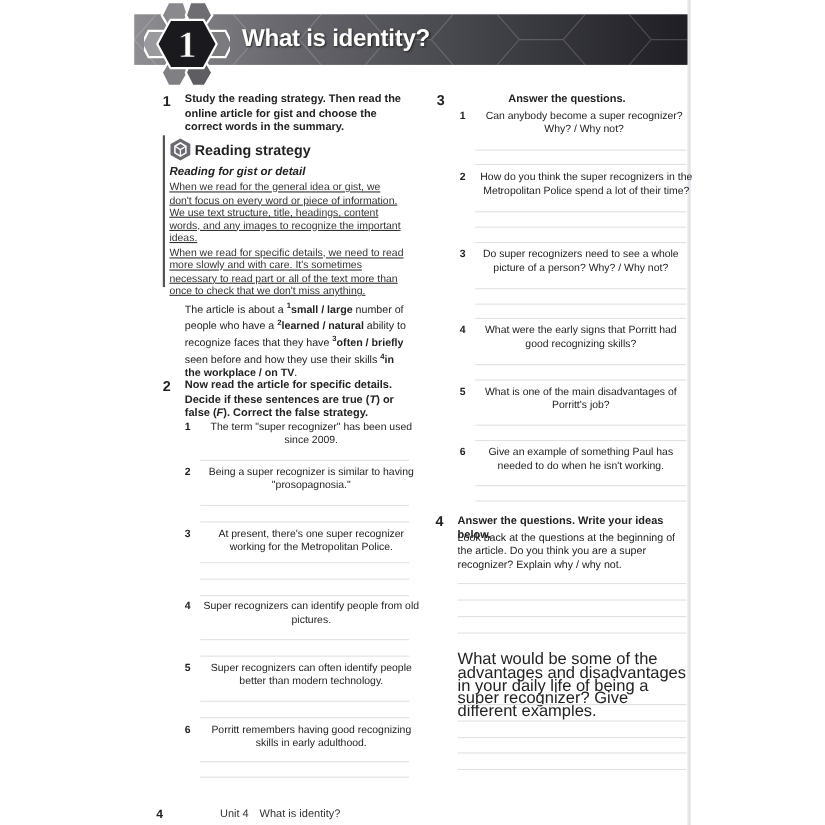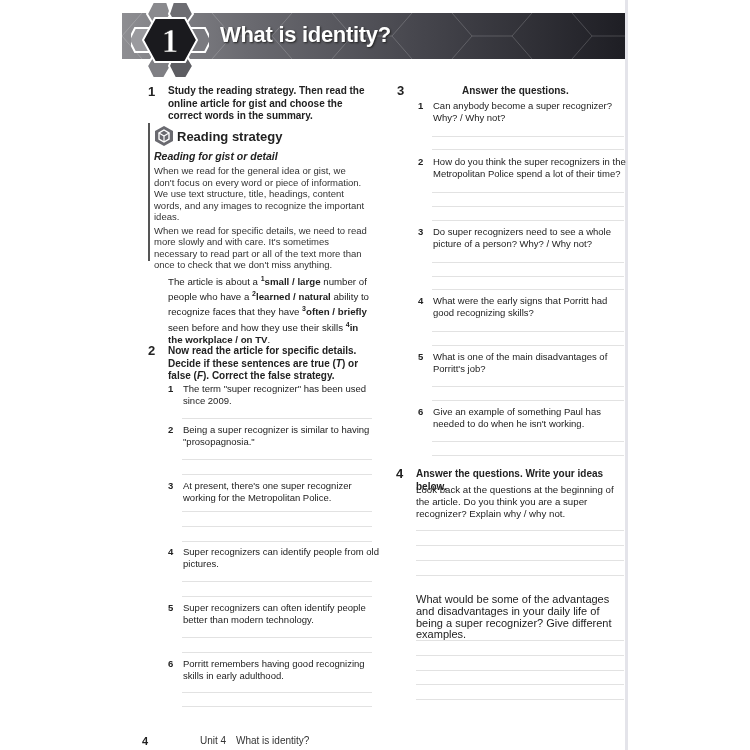--- a/index.html
+++ b/index.html
@@ -21,25 +21,25 @@
   .ex-num { position:absolute; font-weight:bold; font-size:13px; color:#222; }
   .ex-text { position:absolute; font-size:10px; line-height:12.5px; color:#222; }
   .bold { font-weight:bold; }
   .strategy {
     position:absolute; left:148px; top:123px; width:218px; height:138px; border-left:2px solid #555;
     padding-left:20px;
   }
   .strategy-title { position:absolute; left:27px; top:6px; font-size:13px; font-weight:bold; color:#222; }
   .strategy-sub { position:absolute; left:4px; top:27px; font-size:10.5px; font-weight:bold;font-style:italic; }
   .strategy-body { position:absolute; left:4px; top:42px; width:214px; font-size:9.5px; line-height:11.5px; color:#333; }
-  .strategy-body p { margin:0 0 2px 0; }
+  .strategy-body p { margin:0 0 2px 0;text-decoration:underline; }
   .cube { position:absolute; left:3px; top:2px; width:22px; height:22px; }
   .item { position:absolute; font-size:9.5px; line-height:11.5px; color:#222; }
   .item .n { position:absolute; left:0; top:0; font-weight:bold; }
-  .item .t { position:absolute; left:15px; top:0; width:200px; }
+  .item .t { position:absolute; left:15px; top:0; width:200px;text-align:center; }
   .line { position:absolute; height:1px; background:#e2e2e2; }
   .footer-num { position:absolute; left:142px; top:735px; font-size:11px; font-weight:bold; }
   .footer-unit { position:absolute; left:200px; top:735px; font-size:10px; color:#333; }
   .footer-title { position:absolute; left:236px; top:735px; font-size:10px; color:#333; }
   .sup { font-size:7px; vertical-align:super; font-weight:bold; }
 </style>
 </head>
 <body>
 
 <div class="page-edge"></div>
@@ -183,21 +183,21 @@
 <div class="line" style="left:432px;top:455px;width:192px;"></div>
 
 <div class="ex-num" style="left:396px;top:466px;">4</div>
 <div class="ex-text bold" style="left:416px;top:468px;width:215px;">Answer the questions. Write your ideas below.</div>
 <div class="ex-text" style="left:416px;top:484px;width:200px;font-size:9.7px;line-height:11.8px;">Look back at the questions at the beginning of the article. Do you think you are a super recognizer? Explain why / why not.</div>
 <div class="line" style="left:416px;top:530px;width:208px;"></div>
 <div class="line" style="left:416px;top:545px;width:208px;"></div>
 <div class="line" style="left:416px;top:560px;width:208px;"></div>
 <div class="line" style="left:416px;top:575px;width:208px;"></div>
 
-<div class="ex-text" style="left:416px;top:594px;width:210px;font-size:11px;line-height:11.8px;">What would be some of the advantages and disadvantages in your daily life of being a super recognizer? Give different examples.</div>
+<div class="ex-text" style="left:416px;top:594px;width:210px;font-size:15px;line-height:11.8px;">What would be some of the advantages and disadvantages in your daily life of being a super recognizer? Give different examples.</div>
 <div class="line" style="left:416px;top:640px;width:208px;"></div>
 <div class="line" style="left:416px;top:655px;width:208px;"></div>
 <div class="line" style="left:416px;top:670px;width:208px;"></div>
 <div class="line" style="left:416px;top:684px;width:208px;"></div>
 <div class="line" style="left:416px;top:699px;width:208px;"></div>
 
 <div class="footer-num">4</div>
 <div class="footer-unit">Unit 4</div>
 <div class="footer-title">What is identity?</div>
 

